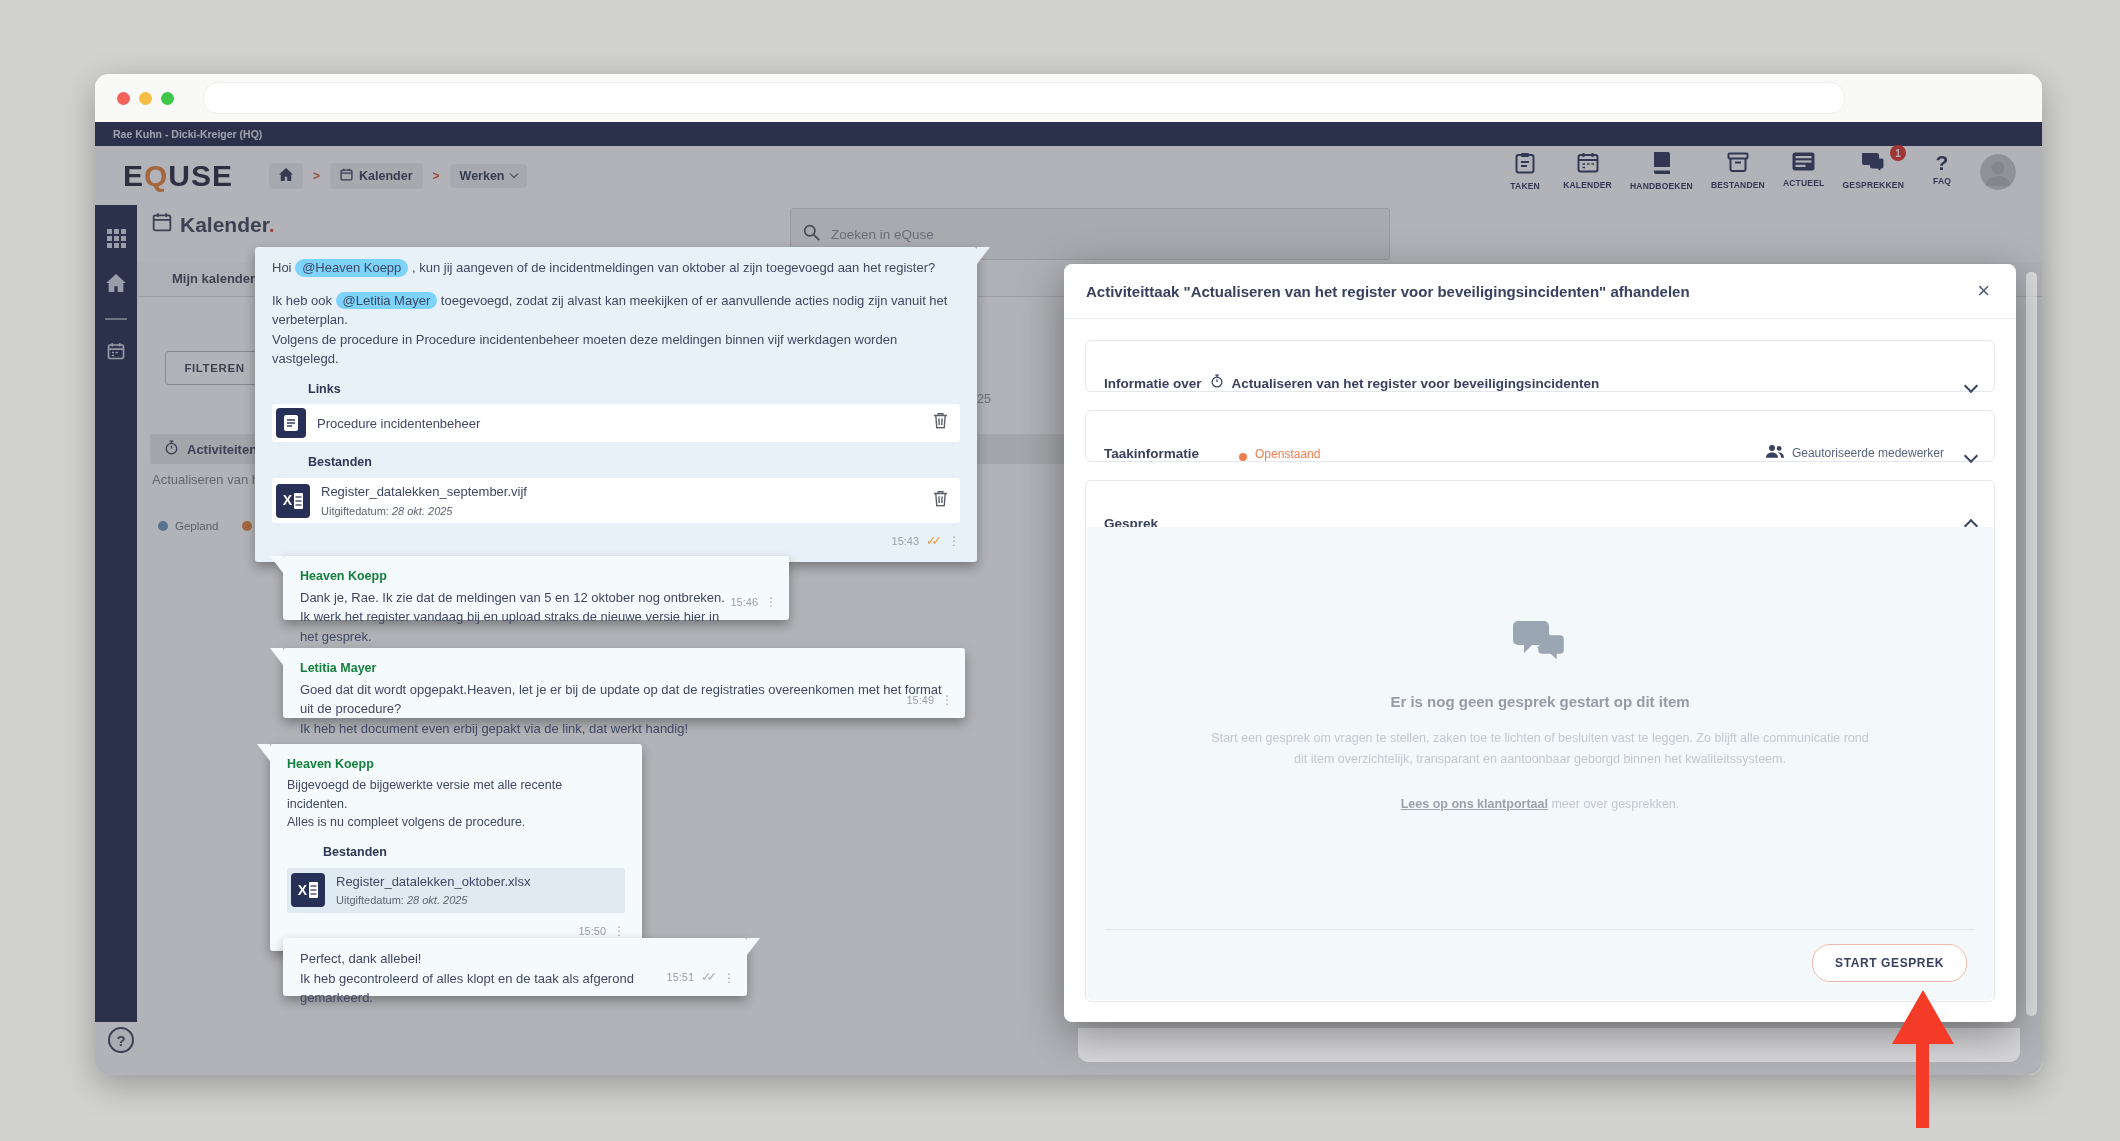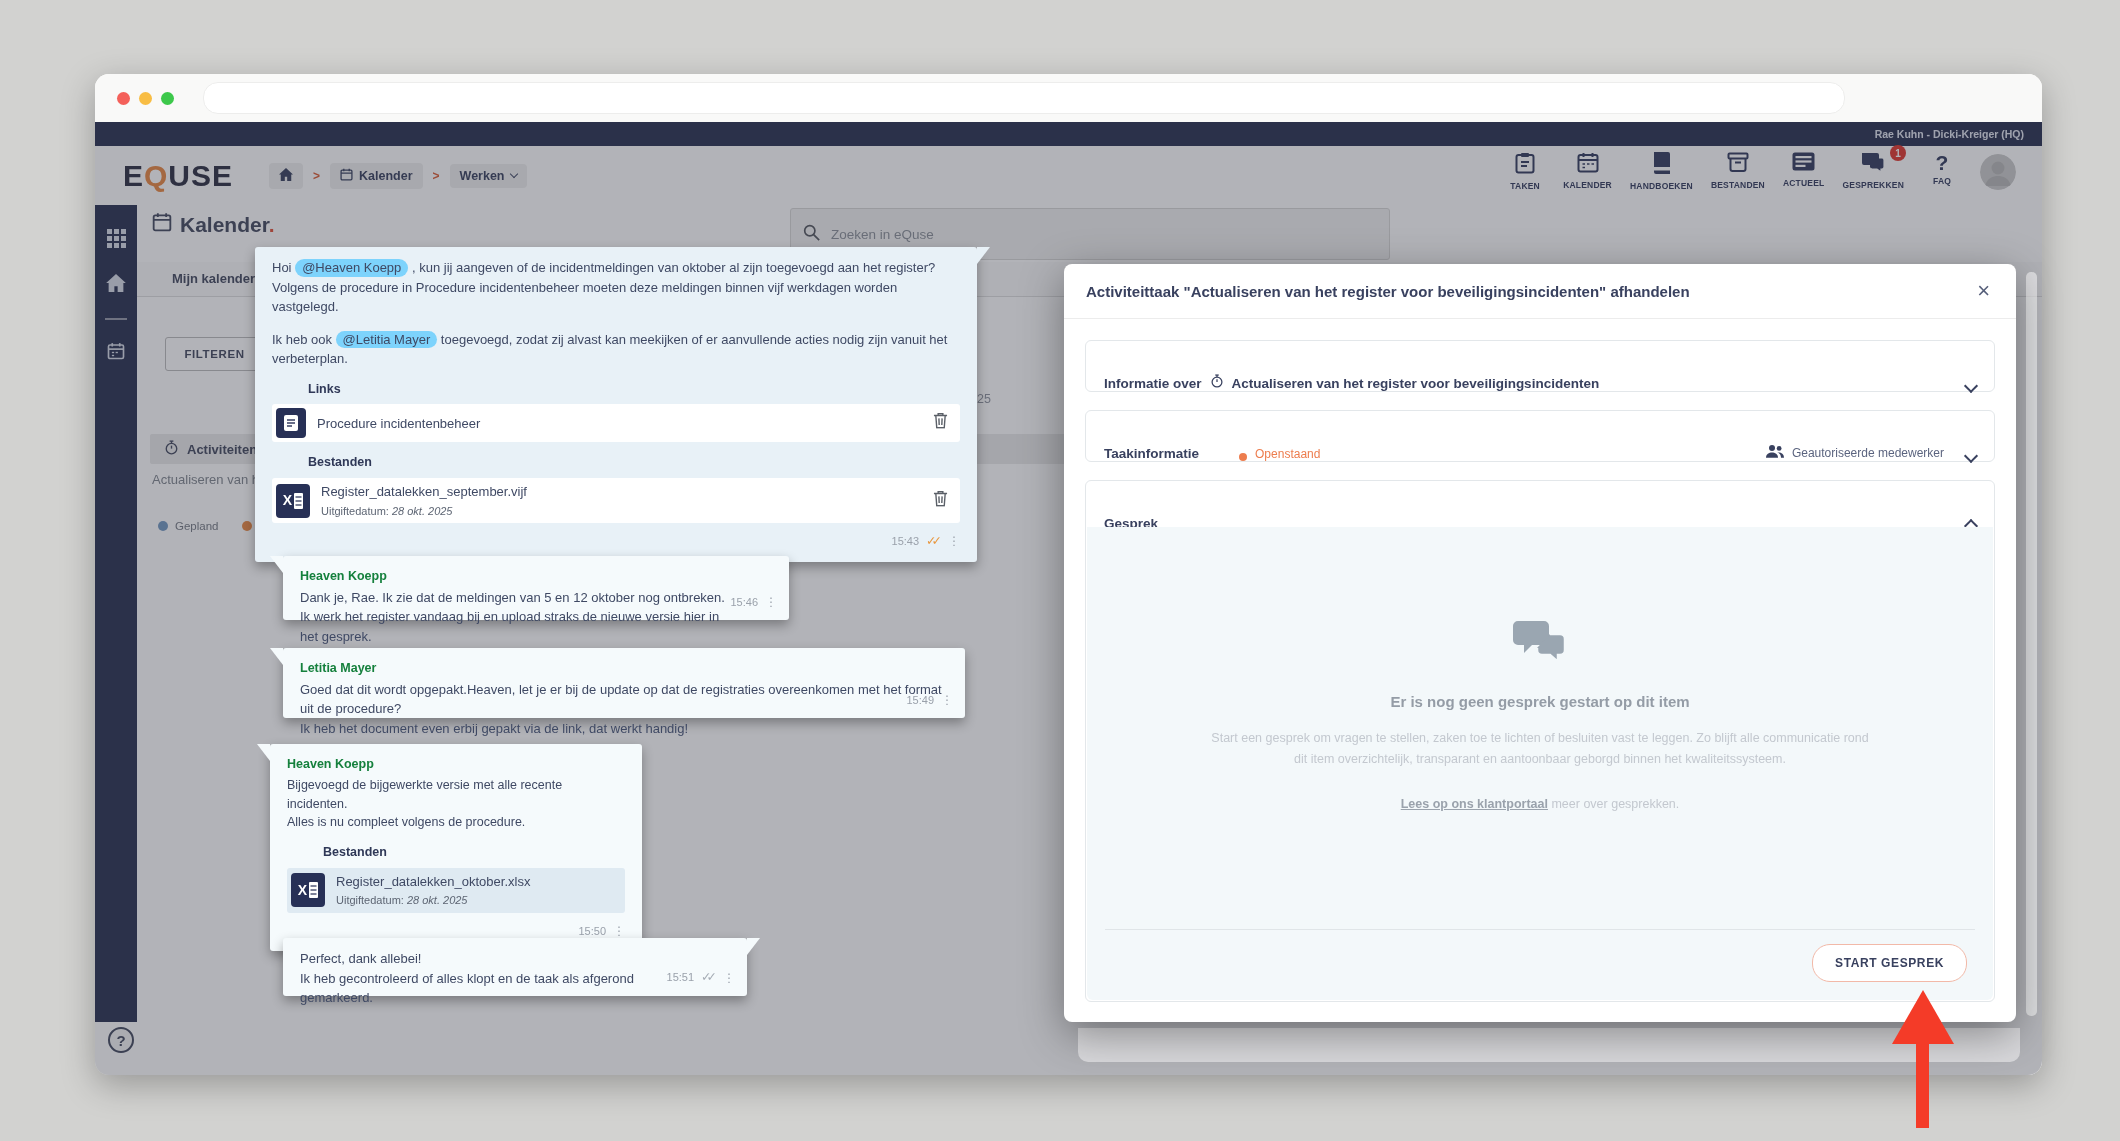--- a/index.html
+++ b/index.html
@@ -3,21 +3,21 @@
 <meta charset="utf-8">
 <style>
   html,body{margin:0;padding:0;background:#d2d2d0;font-family:"Liberation Sans",sans-serif;}
   .stage{position:relative;width:2120px;height:1141px;overflow:hidden;background:#d2d2d0;}
   
   .bwin{position:absolute;left:95px;top:74px;width:1947px;height:1001px;background:#fff;border-radius:14px;box-shadow:0 10px 34px rgba(0,0,0,.28);overflow:hidden;}
   .chrome{position:absolute;left:0;top:0;right:0;height:48px;background:#f9f9f8;display:flex;align-items:center;padding:0 22px;box-sizing:border-box;}
   .tdot{width:13px;height:13px;border-radius:50%;margin-right:9px;flex:none;}
   .tdot.r{background:#f4605a}.tdot.y{background:#f8bd44}.tdot.g{background:#3dc84b}
   .urlbar{height:30px;width:1640px;margin-left:20px;background:#fff;border:1px solid #ededec;border-radius:15px;}
-  .userbar{position:absolute;left:0;top:48px;right:0;height:24px;background:#1e2749;display:flex;align-items:center;justify-content:flex-end;padding:0 18px;color:#dfe3ee;font-size:10.5px;font-weight:bold;box-sizing:border-box;}
+  .userbar{position:absolute;left:0;top:48px;right:0;height:24px;background:#1e2749;display:flex;align-items:center;padding:0 18px;color:#dfe3ee;font-size:10.5px;font-weight:bold;box-sizing:border-box;}
   .appheader{position:absolute;left:0;top:72px;right:0;height:59px;background:#fff;display:flex;align-items:center;padding:0 28px;box-sizing:border-box;}
   .logo{font-size:30px;font-weight:800;letter-spacing:1px;color:#23263a;}
   .logo .q{color:#e8833a;}
   .breadcrumb{display:flex;align-items:center;margin-left:36px;gap:10px;}
   .crumb{background:#efefee;border-radius:4px;padding:5px 10px;display:flex;align-items:center;gap:6px;font-size:12.5px;color:#2f3857;font-weight:bold;}
   .csep{color:#d9542a;font-weight:bold;font-size:12px;}
   .chev{width:8px;height:8px;border-right:2px solid #39415f;border-bottom:2px solid #39415f;transform:rotate(45deg);display:inline-block;margin-top:-4px;}
   .chev.up{transform:rotate(225deg);margin-top:4px;}
   .chev.sm{width:5px;height:5px;border-width:1.6px;}
   .hnav{position:absolute;right:26px;top:6px;display:flex;align-items:flex-start;gap:18px;}
@@ -30,21 +30,21 @@
   .sidebar{position:absolute;left:0;top:131px;width:42px;bottom:53px;background:#1e2749;display:flex;flex-direction:column;align-items:center;padding-top:24px;gap:22px;box-sizing:border-box;}
   .sidediv{width:22px;border-top:2px solid rgba(255,255,255,.5);}
   .content{position:absolute;left:42px;top:131px;right:0;bottom:0;background:#fff;}
   .ptitle{position:absolute;left:15px;top:7px;display:flex;align-items:center;gap:8px;font-size:21px;font-weight:bold;color:#3b4158;}
   .ptitle .odot{color:#e0492f;}
   .searchbar{position:absolute;left:653px;top:3px;width:600px;height:52px;background:#f1f1f0;border:1px solid #d6d6d4;border-radius:3px;display:flex;align-items:center;padding:0 12px;gap:9px;box-sizing:border-box;}
   .searchbar input{border:none;outline:none;background:transparent;font-size:13.5px;color:#6b7078;font-family:"Liberation Sans",sans-serif;width:100%;}
   .searchbar input::placeholder{color:#858b94;}
   .tabrow{position:absolute;left:0;top:57px;right:0;height:34px;background:#fafafa;border-bottom:1px solid #ddd;}
   .tabname{position:absolute;left:35px;top:66px;font-size:13px;font-weight:bold;color:#3b4158;}
-  .filterbtn{position:absolute;left:28px;top:132px;width:97px;height:32px;border:1px solid #b9b9b9;border-radius:3px;display:flex;align-items:center;justify-content:center;font-size:11.5px;font-weight:bold;letter-spacing:.6px;color:#3b4158;background:#fff;}
+  .filterbtn{position:absolute;left:28px;top:146px;width:97px;height:32px;border:1px solid #b9b9b9;border-radius:3px;display:flex;align-items:center;justify-content:center;font-size:11.5px;font-weight:bold;letter-spacing:.6px;color:#3b4158;background:#fff;}
   .monthlbl{position:absolute;left:813px;top:187px;font-size:12.5px;color:#8b909b;}
   .actband{position:absolute;left:13px;top:229px;width:920px;height:30px;background:#e9e9e9;border-radius:2px;display:flex;align-items:center;gap:8px;padding:0 14px;box-sizing:border-box;font-size:13px;font-weight:bold;color:#3b4158;}
   .actrow{position:absolute;left:15px;top:267px;font-size:13px;color:#7a8089;white-space:nowrap;}
   .legend{position:absolute;left:21px;top:315px;display:flex;align-items:center;gap:24px;white-space:nowrap;}
   .litem{display:flex;align-items:center;gap:7px;font-size:11.5px;color:#6f747e;}
   .ldot{width:10px;height:10px;border-radius:50%;flex:none;}
   .cfooter{position:absolute;left:0;top:948px;right:0;bottom:0;background:#e9e9e8;}
   .helpq{position:absolute;left:13px;top:953px;width:26px;height:26px;border-radius:50%;background:#f4f4f3;border:2px solid #3b4158;color:#3b4158;font-weight:bold;font-size:15px;display:flex;align-items:center;justify-content:center;box-sizing:border-box;}
   .dim{position:absolute;left:0;top:48px;right:0;bottom:0;background:rgba(62,66,77,.40);z-index:5;}
   
@@ -309,24 +309,24 @@
 
     <div class="helpq" style="z-index:4;">?</div>
 
     <div class="dim"></div>
   </div>
 
   <div class="bub blue tr" style="left:255px;top:247px;width:722px;">
     <div>
       <span>Hoi </span><span class="mention">@Heaven Koepp</span><span> , kun jij aangeven of de incidentmeldingen van oktober al zijn toegevoegd aan het register?</span>
     </div>
-    <div>Volgens de procedure in Procedure incidentenbeheer moeten deze meldingen binnen vijf werkdagen worden vastgelegd.</div>
     <div style="margin-top:13px;">
       <span>Ik heb ook </span><span class="mention">@Letitia Mayer</span><span> toegevoegd, zodat zij alvast kan meekijken of er aanvullende acties nodig zijn vanuit het verbeterplan.</span>
     </div>
+    <div>Volgens de procedure in Procedure incidentenbeheer moeten deze meldingen binnen vijf werkdagen worden vastgelegd.</div>
     <div class="seclabel">Links</div>
     <div class="attachrow">
       <span class="iconbox">
           <svg width="14" height="16" viewBox="0 0 14 16">
             <rect width="14" height="16" rx="2" fill="#fff"></rect>
             <g stroke="#273056" stroke-width="1.4">
               <line x1="3" y1="5" x2="11" y2="5"></line>
               <line x1="3" y1="8" x2="11" y2="8"></line>
               <line x1="3" y1="11" x2="8" y2="11"></line>
             </g>

